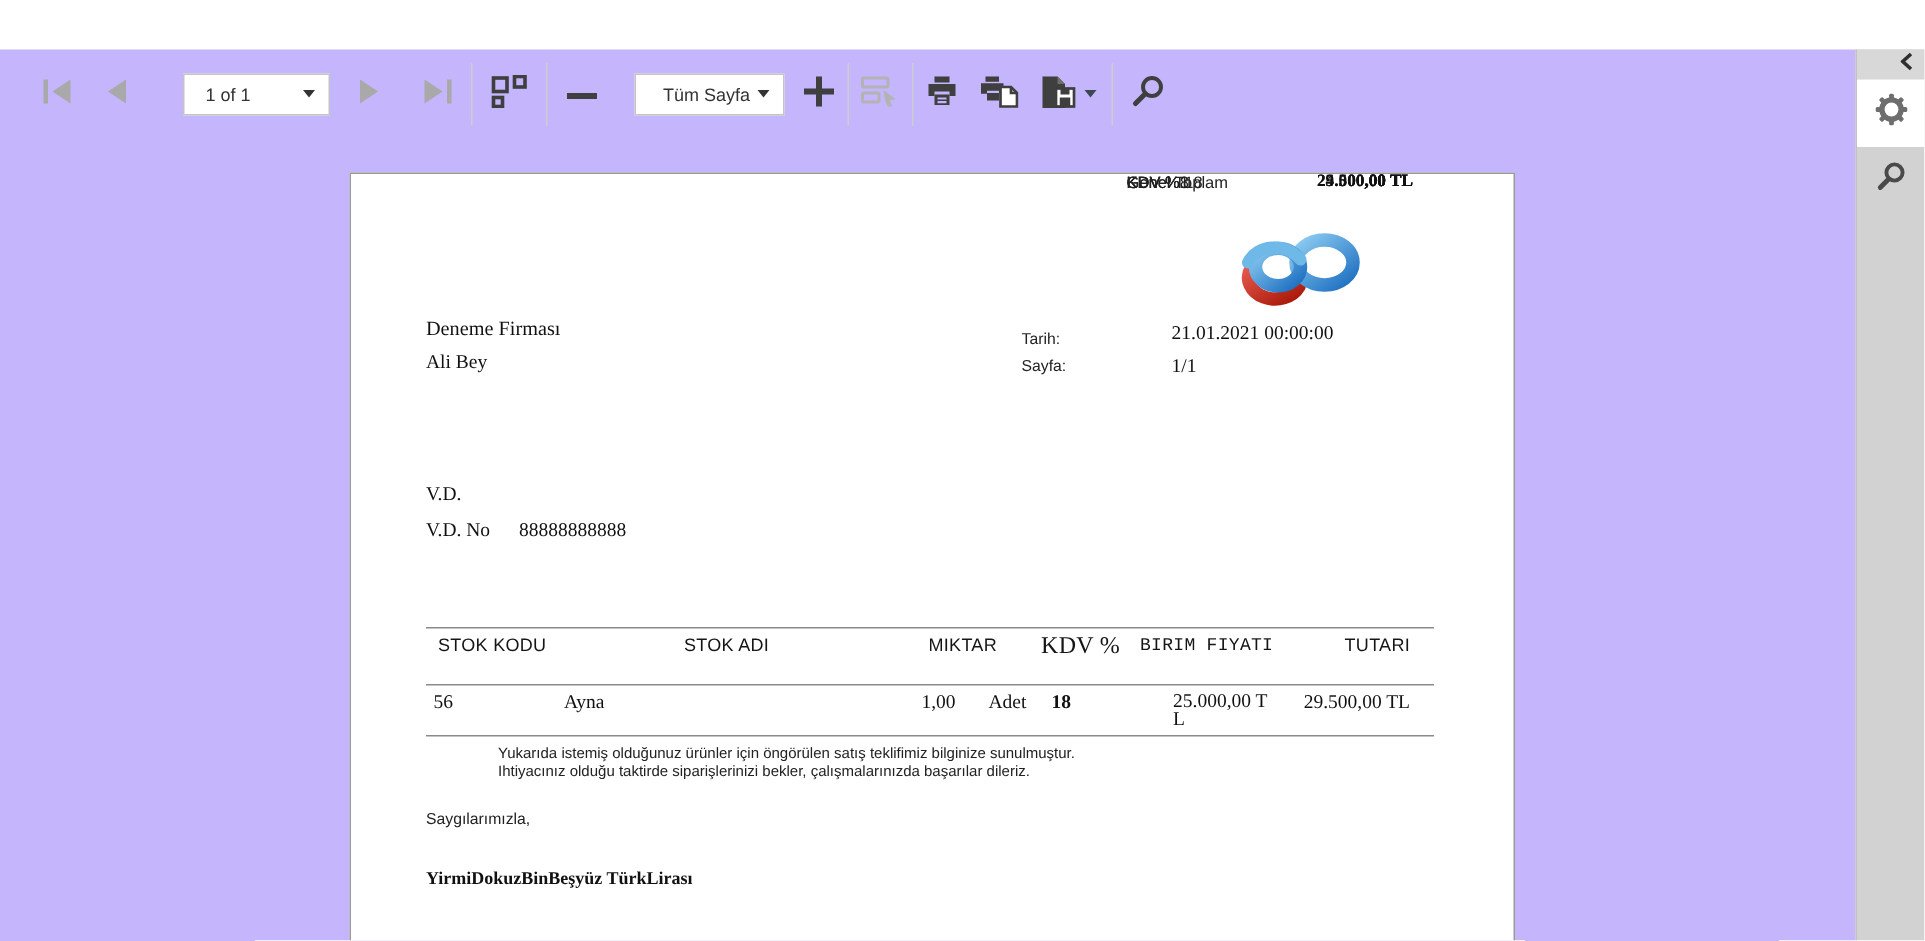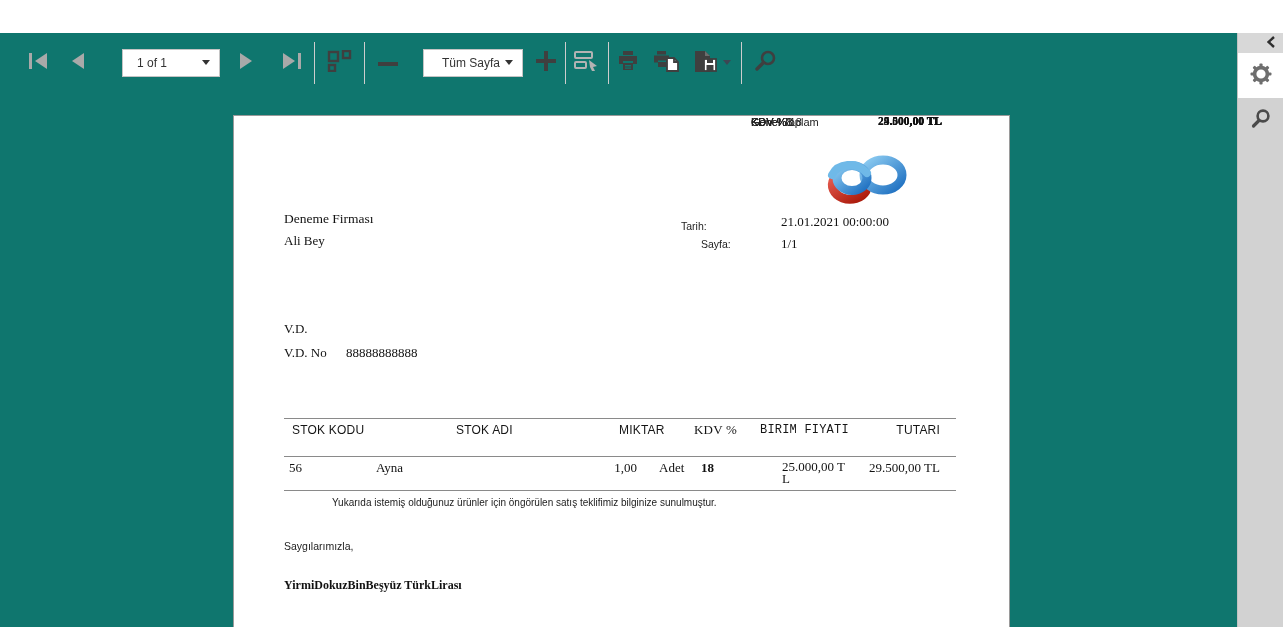--- a/index.html
+++ b/index.html
@@ -9,21 +9,21 @@
 
   
   .tabbar { position:absolute; left:0; top:0; width:1283px; height:33px; background:#ffffff; }
   .tab-annotation { position:absolute; left:2px; top:4px; height:25px; padding:0 9px;
                     border:3px solid #d40b0b; display:flex; align-items:center;
                     background:#f7f7f7; }
   .tab-annotation span { font-size:13px; color:#1c1c1c; white-space:nowrap; }
 
   
   .main { position:absolute; left:0; top:33px; width:1237px; height:594px;
-          background:#0f766e; overflow:hidden; }
+          background:#c4b5fd; overflow:hidden; }
 
   
   .toolbar { position:absolute; left:0; top:0; width:1237px; height:59px;
              display:flex; align-items:center; padding-left:26px; }
   .tbtn { border:none; background:transparent; padding:0; display:flex; align-items:center;
           justify-content:center; cursor:pointer; }
   .sep { width:1px; height:42px; background:#cdcdcd; }
   .combo { height:28px; background:#ffffff; border:1px solid #c4c4c4; display:flex;
            align-items:center; font-size:12px; color:#333; cursor:pointer; }
   .combo .caret { width:0; height:0; border-left:4px solid transparent;
@@ -37,21 +37,21 @@
                   border-right:4px solid transparent; border-top:5px solid #3d4653; margin-left:4px; }
 
   
   .page { position:absolute; left:233px; top:82px; width:777px; height:700px;
           background:#ffffff; border:1px solid #9a9a9a; }
   .abs { position:absolute; white-space:nowrap; }
   .serif { font-family:"Liberation Serif", serif; font-size:13px; color:#111; }
   .sans-lbl { font-family:"Liberation Sans", sans-serif; font-size:10.5px; color:#222; }
   .hline { position:absolute; left:50px; width:672px; height:1px; background:#8a8a8a; }
   .thead { font-size:12px; color:#151515; letter-spacing:0.2px; }
-  .thead-serif { font-family:"Liberation Serif", serif; font-size:13px; }
+  .thead-serif { font-family:"Liberation Serif", serif; font-size:16px; }
   .rt { text-align:left; }
   .note { font-size:10px; line-height:11.5px; color:#222; white-space:normal; width:470px;margin-left:48px; }
   .words { font-family:"Liberation Serif", serif; font-weight:bold; font-size:12px; color:#111; }
   .totrow { position:absolute; left:517px; width:191px; height:14px; }
   .totrow .tl { position:absolute; left:0; top:0; font-size:11px; color:#222; }
   .totrow .tv { position:absolute; right:0; top:-1px; font-family:"Liberation Serif", serif;
                 font-weight:bold; font-size:11.5px; color:#111; }
   .totrow:nth-of-type(1){top:383px}.totrow:nth-of-type(2){top:403px}
   .totrow:nth-of-type(3){top:423px}.totrow:nth-of-type(4){top:443px}
   .totrow:nth-of-type(5){top:464px}
@@ -250,21 +250,21 @@
           <ellipse cx="30" cy="29" rx="15" ry="12.5" fill="none" stroke="url(#lb)" stroke-width="9"></ellipse>
           <path d="M10,26 C16,14 34,12 45,24" fill="none" stroke="#6fb9e8" stroke-width="8" stroke-linecap="round"></path>
         </svg>
       </div>
 
       <div class="abs serif" style="left:50px; top:95px; font-size:13.5px;">Deneme Firması</div>
       <div class="abs serif" style="left:50px; top:117px;">Ali Bey</div>
 
       <div class="abs sans-lbl" style="left:447px; top:104px;">Tarih:</div>
       <div class="abs serif" style="left:547px; top:98px;">21.01.2021 00:00:00</div>
-      <div class="abs sans-lbl" style="left:447px; top:122px;margin-left:20px;">Sayfa:</div>
+      <div class="abs sans-lbl" style="left:447px; top:122px;">Sayfa:</div>
       <div class="abs serif" style="left:547px; top:120px;">1/1</div>
 
       <div class="abs serif" style="left:50px; top:205px;">V.D.</div>
       <div class="abs serif" style="left:50px; top:229px;">V.D. No</div>
       <div class="abs serif" style="left:112px; top:229px;">88888888888</div>
 
       <div class="hline" style="top:302px;"></div>
 
       <div class="abs thead" style="left:58px;  top:307px;">STOK KODU</div>
       <div class="abs thead" style="left:222px; top:307px;">STOK ADI</div>
@@ -285,20 +285,21 @@
           <span>25.000,00 T</span><br>
           <span>L</span>
         </div>
         <div class="abs serif rt" style="right:69px; top:344px;">29.500,00 TL</div>
       </div>
 
       <div class="hline" style="top:374px;"></div>
 
       <div class="abs note" style="left:50px; top:381px;">
         <span>Yukarıda istemiş olduğunuz ürünler için öngörülen satış teklifimiz bilginize sunulmuştur.</span><br>
+        <span>Ihtiyacınız olduğu taktirde siparişlerinizi bekler, çalışmalarınızda başarılar dileriz.</span>
       </div>
       <div class="abs" style="left:50px; top:424px; font-size:10.5px; color:#222;">Saygılarımızla,</div>
       <div class="abs words" style="left:50px; top:462px;">YirmiDokuzBinBeşyüz TürkLirası</div>
 
       <div class="totrow">
         <span class="tl">Genel</span>
         <span class="tv">25.000,00 TL</span>
       </div>
       <div class="totrow">
         <span class="tl">KDV %1</span>

